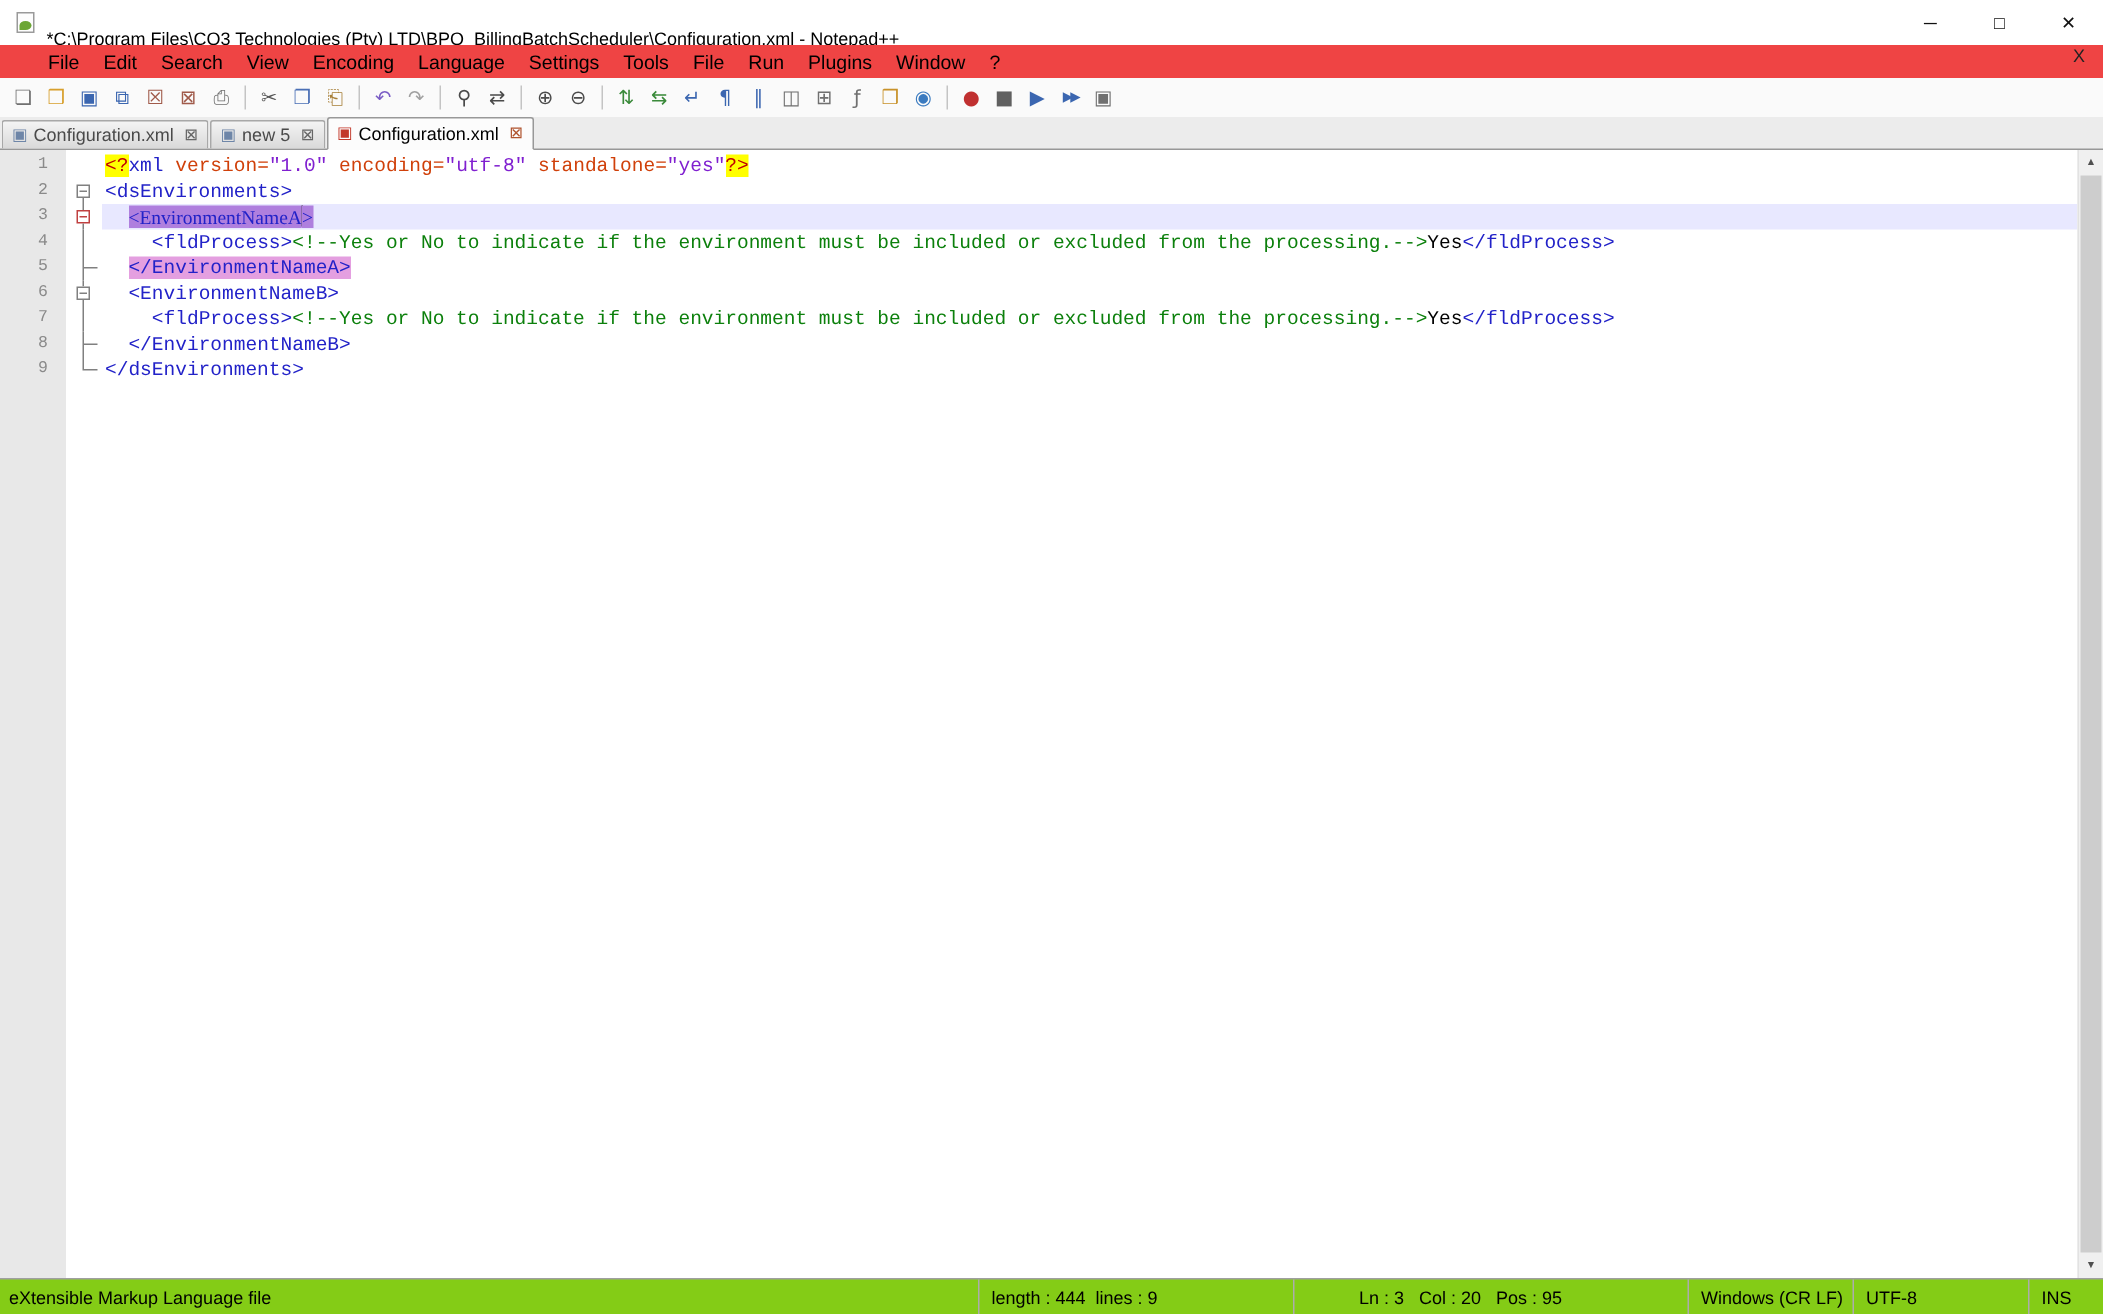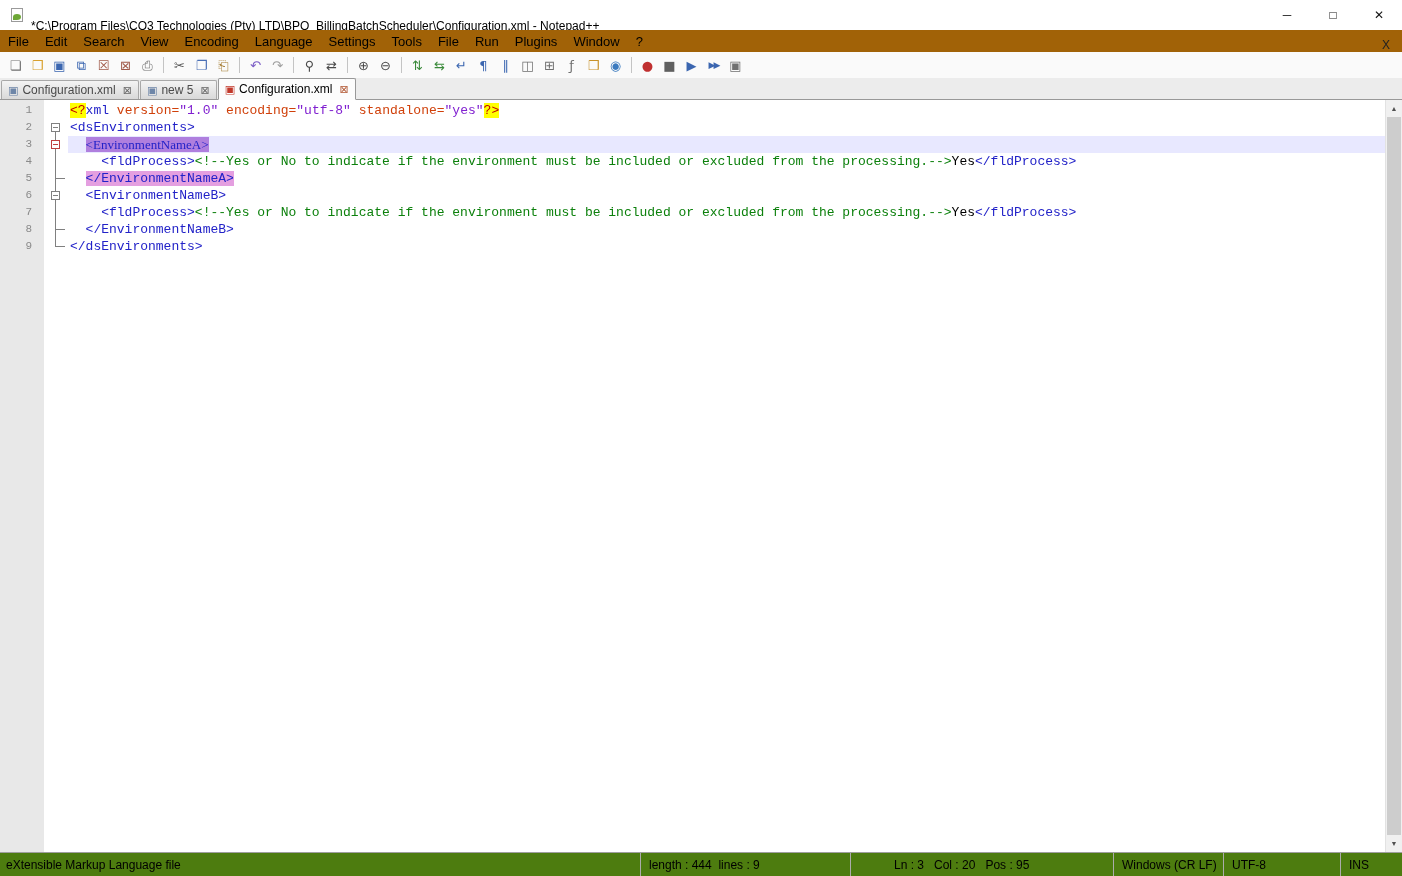--- a/index.html
+++ b/index.html
@@ -17,21 +17,21 @@
   .app-icon { width:16px; height:16px; margin:0 6px 0 9px; display:flex; align-items:center; justify-content:center; }
   .app-icon-page { width:12px; height:14px; background:#fdfdfd; border:1px solid #9a9a9a; display:block; position:relative; }
   .app-icon-page::after { content:""; position:absolute; left:1px; top:5px; width:8px; height:6px;
     background:#6ca635; border-radius:60% 60% 60% 0; }
   .title-text { font-size:12px; color:#000; white-space:nowrap; overflow:hidden; flex:1;margin-top:22px; }
   .win-btns { display:flex; height:30px; flex:0 0 auto; }
   .win-btn { width:46px; height:30px; display:flex; align-items:center; justify-content:center;
              font-size:12px; color:#111; cursor:default; }
 
   
-  .menubar { height:22px; display:flex; align-items:flex-end; background:#a16207; flex:0 0 auto; }
+  .menubar { height:22px; display:flex; align-items:flex-start; background:#ef4444; flex:0 0 auto;padding-left:24px; }
   .menu-items { display:flex; align-items:center; height:100%; }
   .menu-item { padding:0 8px; font-size:13px; color:#000; height:100%; display:flex; align-items:center; cursor:default; }
   .menu-x { margin-left:auto; padding:0 12px; font-size:12px; color:#222; }
 
   
   .toolbar { height:26px; display:flex; align-items:center; background:#fafafa; padding-left:6px; gap:3px; flex:0 0 auto; }
   .tb-btn { width:19px; height:19px; display:flex; align-items:center; justify-content:center; border-radius:2px; }
   .tb-glyph { font-size:13px; line-height:1; font-family:"DejaVu Sans",sans-serif; }
   .tb-sep { width:1px; height:16px; background:#c4c4c4; margin:0 3px; }
 
@@ -78,30 +78,30 @@
   .caret { display:inline-block; width:1px; height:14px; background:#000; vertical-align:-2px; margin-right:-1px; }
 
   
   .vscroll { width:17px; flex:0 0 auto; background:#f0f0f0; display:flex; flex-direction:column; border-left:1px solid #e2e2e2; }
   .scroll-arrow { height:17px; display:flex; align-items:center; justify-content:center;
                   font-size:7px; color:#505050; }
   .scroll-track { flex:1; position:relative; }
   .scroll-thumb { position:absolute; top:0; bottom:0; left:1px; right:1px; background:#cdcdcd; }
 
   
-  .statusbar { height:24px; flex:0 0 auto; background:#4d7c0f; border-top:1px solid #9f9f9f;
+  .statusbar { height:24px; flex:0 0 auto; background:#84cc16; border-top:1px solid #9f9f9f;
                display:flex; align-items:center; font-size:12px; color:#000; }
   .sb { height:100%; display:flex; align-items:center; padding-left:8px; white-space:pre; overflow:hidden; }
   .sb + .sb { border-left:1px solid #acacac; }
   .sb-doctype { flex:1 1 auto; padding-left:6px; }
   .sb-length { width:210px; flex:0 0 auto; }
   .sb-cursor { width:263px; flex:0 0 auto;padding-left:43px; }
   .sb-eol { width:110px; flex:0 0 auto; }
   .sb-enc { width:117px; flex:0 0 auto; }
-  .sb-ins { width:62px; flex:0 0 auto; }
+  .sb-ins { width:50px; flex:0 0 auto; }
 </style>
 </head>
 <body>
 
 <div class="window">
 
   <div class="titlebar">
     <div class="app-icon">
         <span class="app-icon-page"></span>
       </div>

